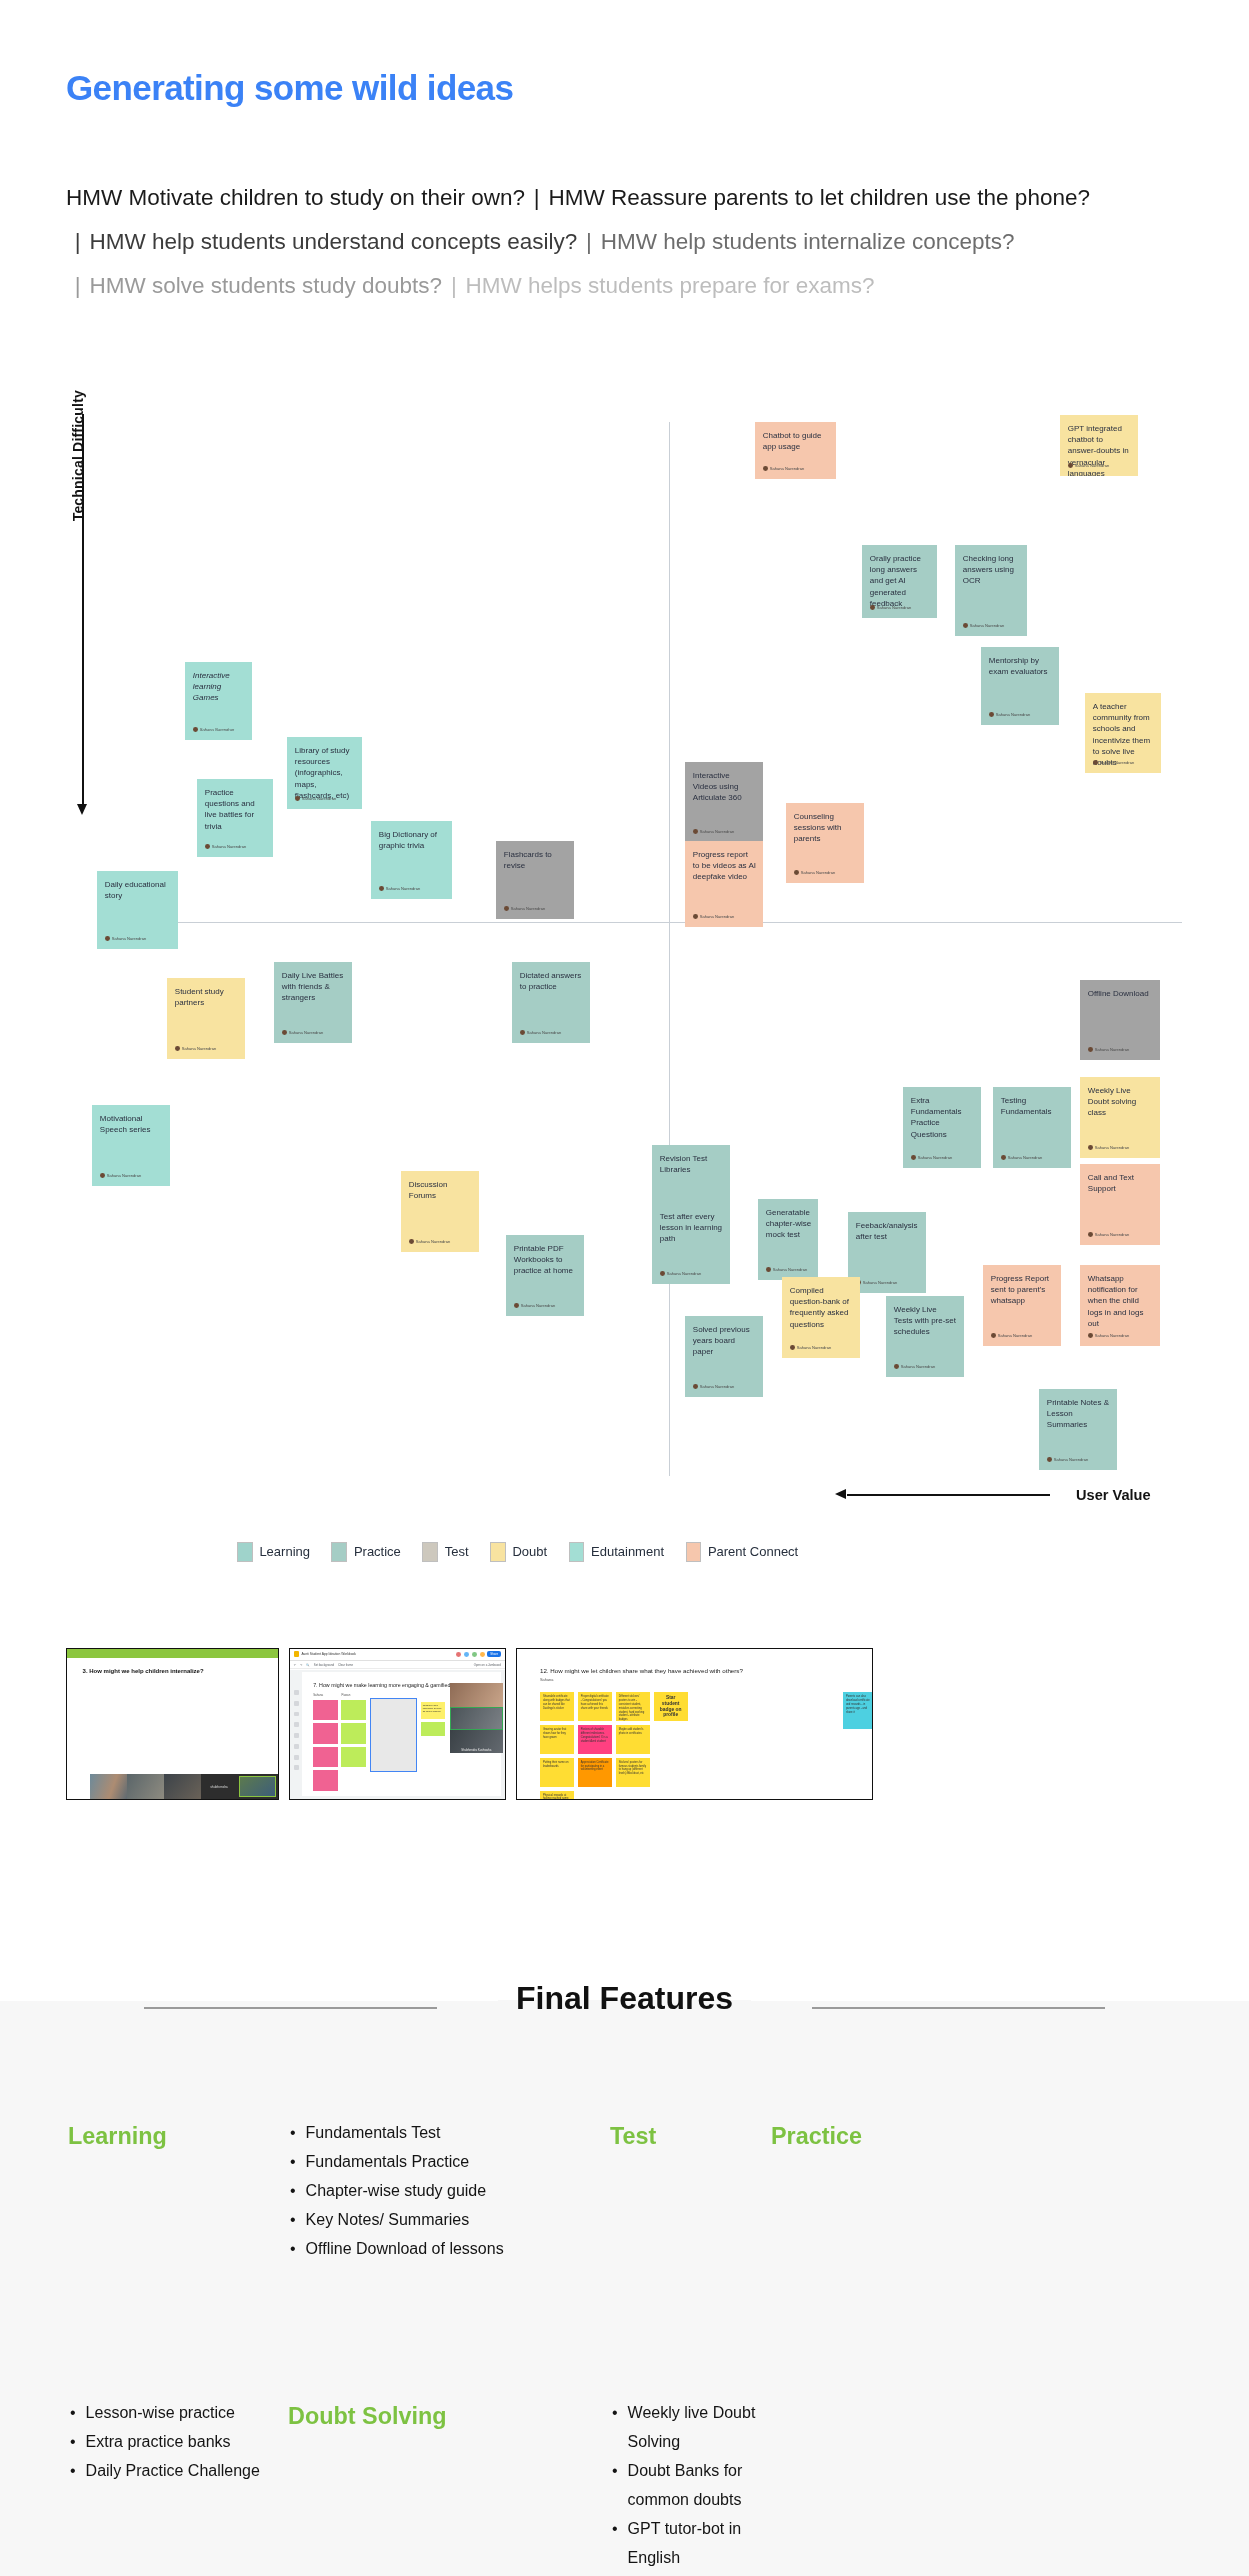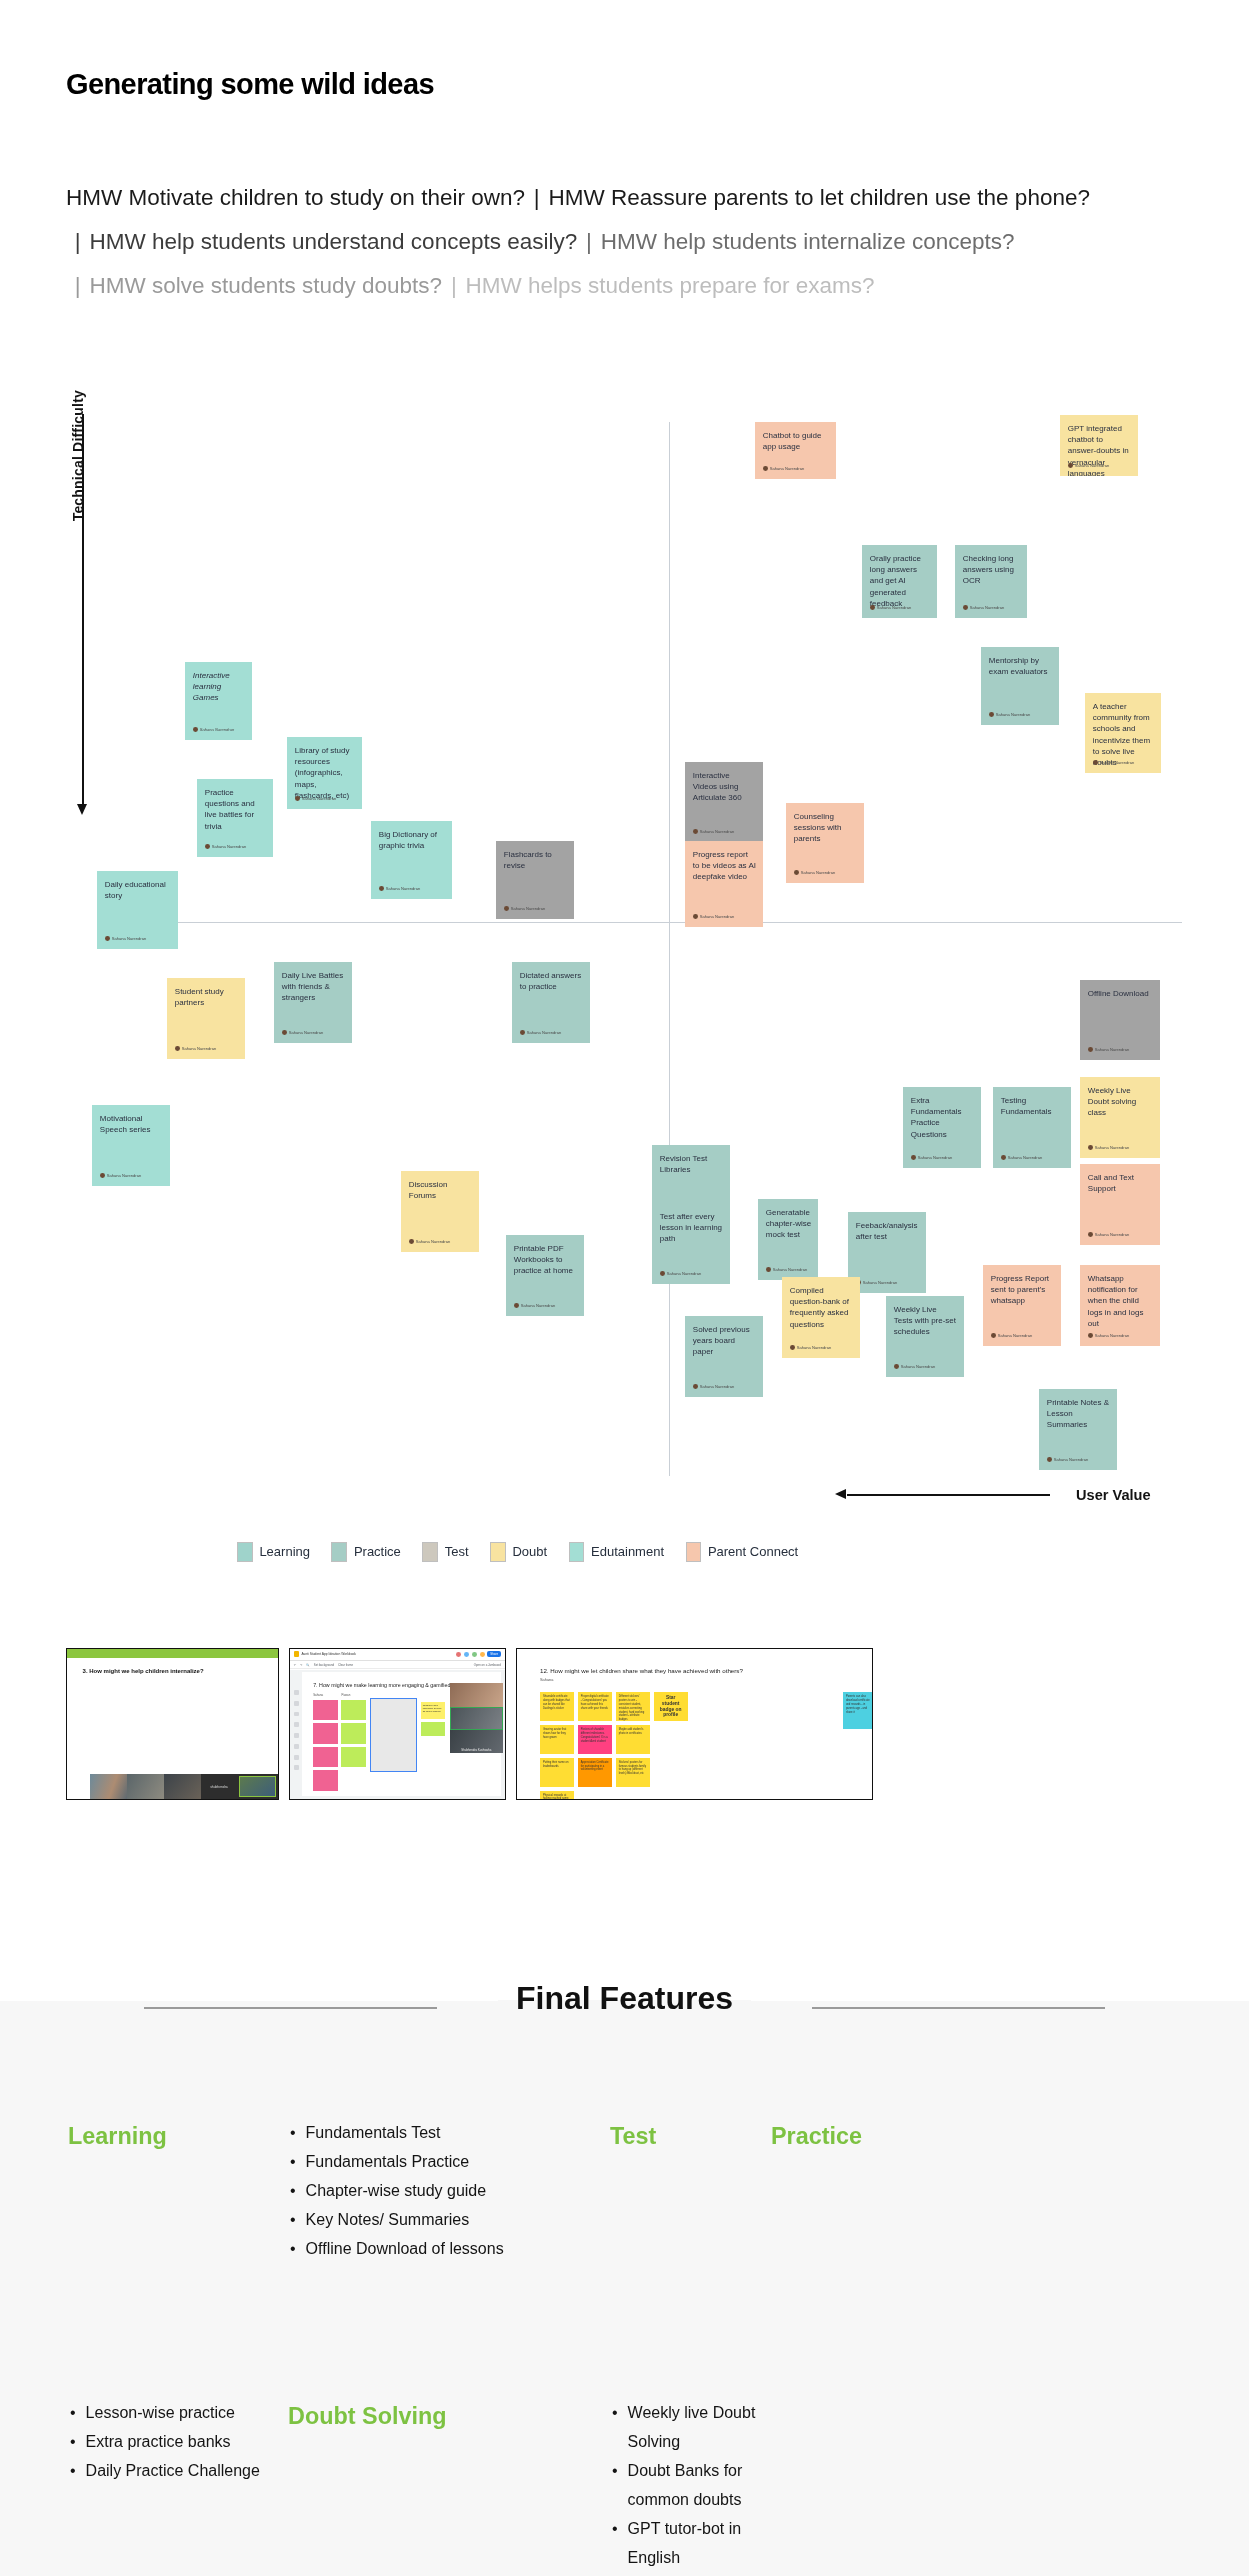--- a/index.html
+++ b/index.html
@@ -8,24 +8,24 @@
     background: #ffffff;
     font-family: "Liberation Sans", sans-serif;
     color: #1c1c1c;
   }
   body { width: 1249px; min-height: 2576px; position: relative; overflow: hidden; }
 
   
   .page-title {
     position: absolute;
     left: 66px; top: 68px;
-    font-size: 29px;
+    font-size: 35px;
     font-weight: 700;
     letter-spacing: -0.6px;
-    color: #000000;
+    color: #3b82f6;
   }
   .hmw-block {
     position: absolute;
     left: 66px; top: 176px;
     width: 1113px;
     font-size: 22.5px;
     line-height: 44px;
     font-weight: 400;
   }
   .hmw-item { white-space: nowrap; }
@@ -301,21 +301,21 @@
         <span>Sahana Narendran</span>
       </span>
     </div>
     <div class="note c-practice" style="left: 862px; top: 545px; width: 75px; height: 73px;">
       <span class="note-text">Orally practice long answers and get AI generated feedback</span>
       <span class="author">
         <span class="av"></span>
         <span>Sahana Narendran</span>
       </span>
     </div>
-    <div class="note c-practice" style="left: 955px; top: 545px; width: 72px; height: 73px;">
+    <div class="note c-practice" style="left: 955px; top: 545px; width: 72px; height: 91px;">
       <span class="note-text">Checking long answers using OCR</span>
       <span class="author">
         <span class="av"></span>
         <span>Sahana Narendran</span>
       </span>
     </div>
     <div class="note c-practice" style="left: 981px; top: 647px; width: 78px; height: 78px;">
       <span class="note-text">Mentorship by exam evaluators</span>
       <span class="author">
         <span class="av"></span>

